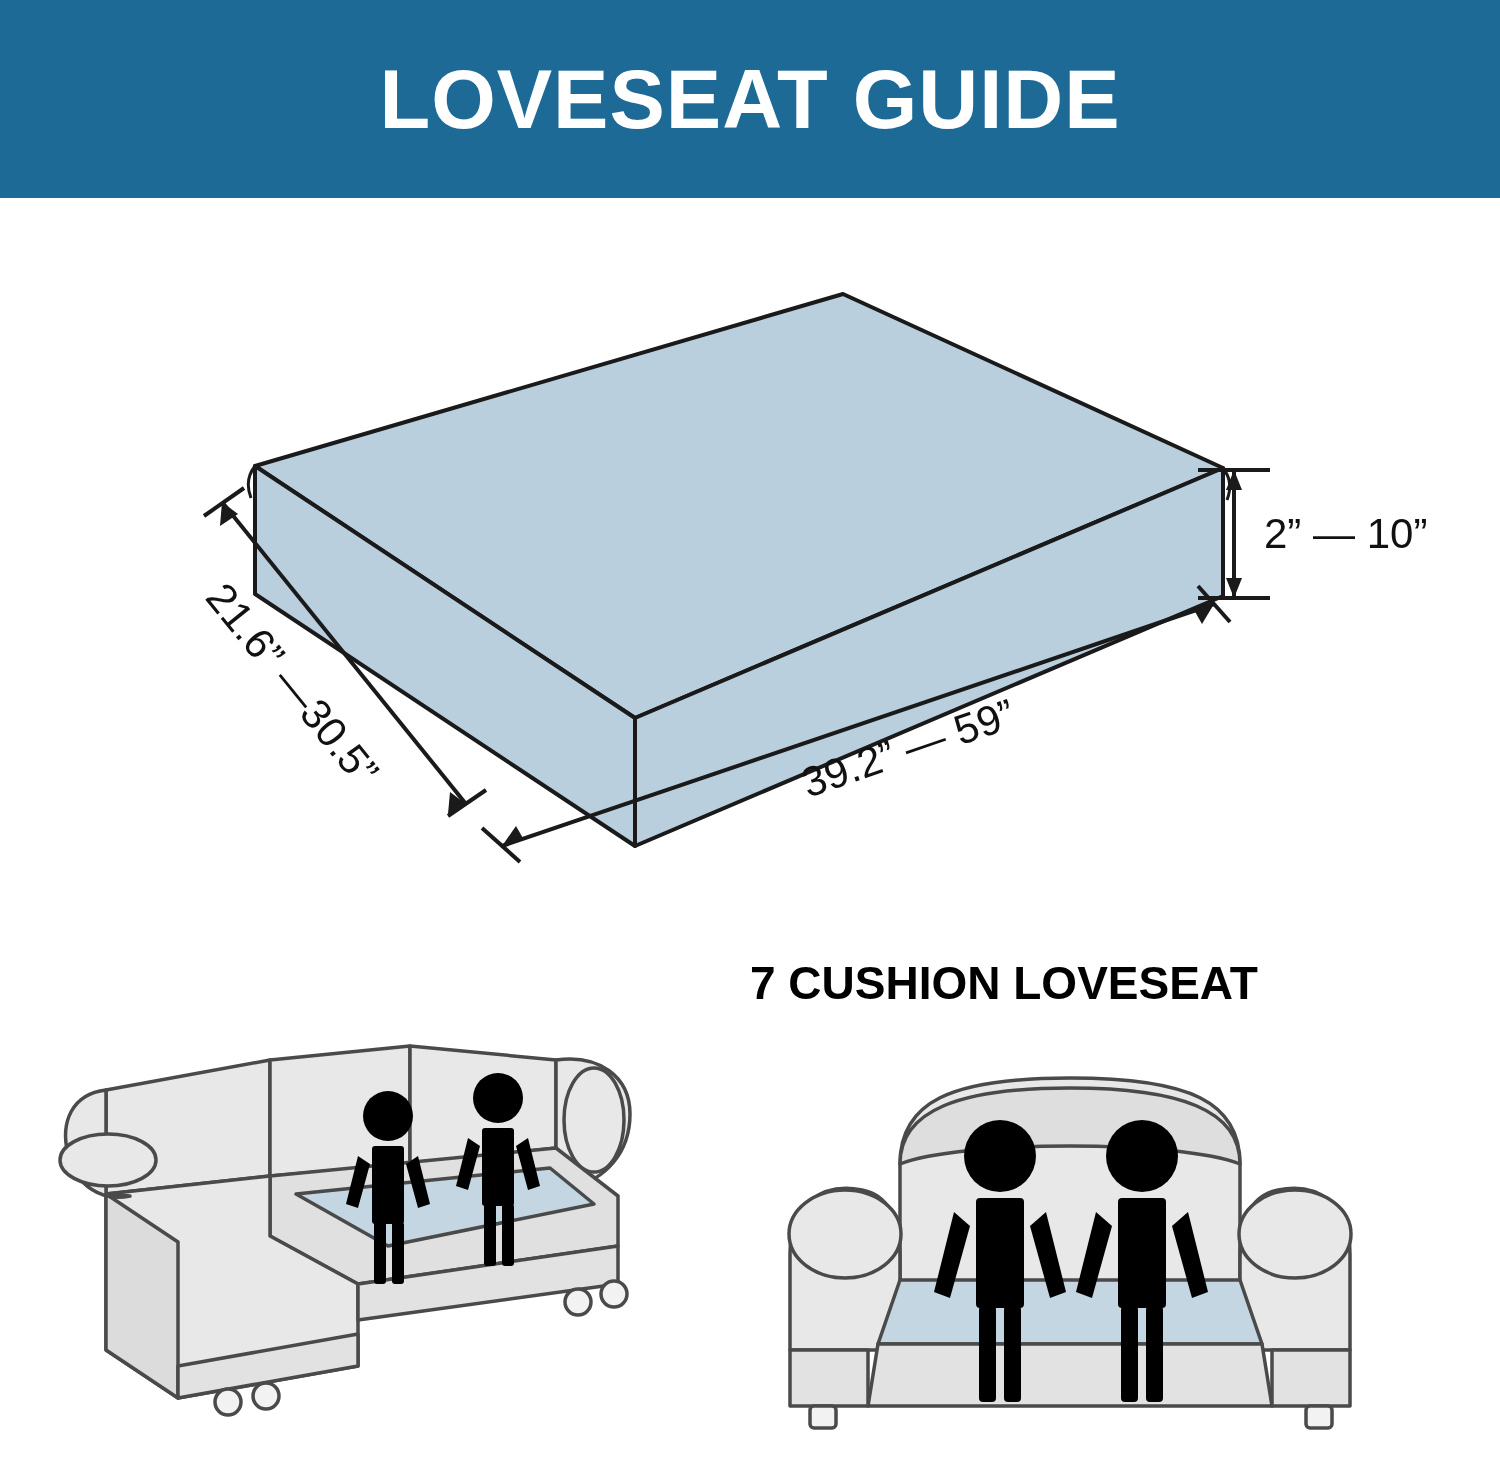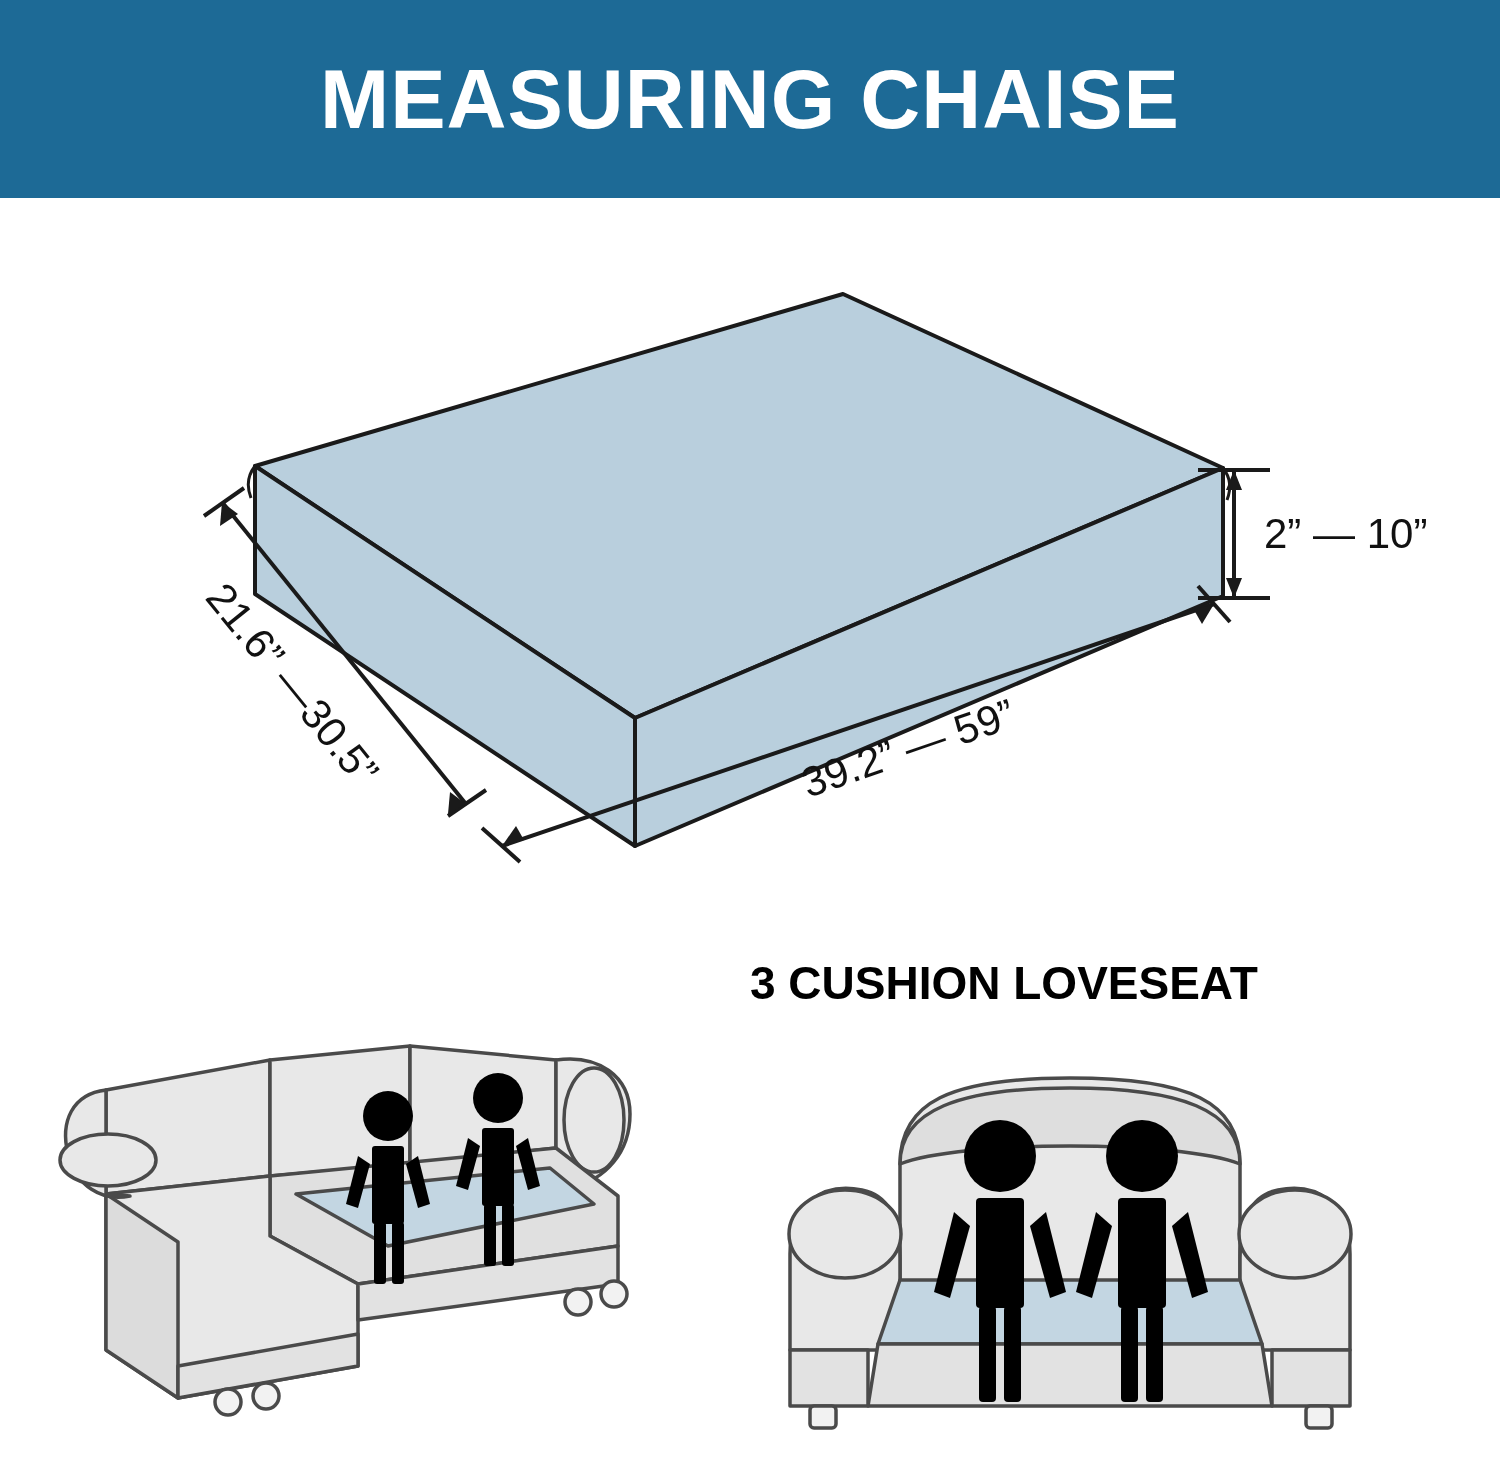--- a/index.html
+++ b/index.html
@@ -78,21 +78,21 @@
   .panel-title .chaise { color: #c6c6c6; }
 
   .sofa-wrap {
     margin-top: 38px;
   }
 </style>
 </head>
 <body>
 
 <div class="header">
-  <div class="header-title">MEASURING CHAISE</div>
+  <div class="header-title">LOVESEAT GUIDE</div>
 </div>
 
 <div class="cushion-area">
   <svg class="cushion-svg" width="1500" height="760" viewBox="0 0 1500 760">
 
     <path d="M247 268 L835 96 L1215 270 L627 520 Z" fill="#b9cfdd" stroke="#1a1a1a" stroke-width="4" stroke-linejoin="round"></path>
 
     <path d="M247 268 L627 520 L627 648 L247 396 Z" fill="#b9cfdd" stroke="#1a1a1a" stroke-width="4" stroke-linejoin="round"></path>
 
     <path d="M627 520 L1215 270 L1215 398 L627 648 Z" fill="#b9cfdd" stroke="#1a1a1a" stroke-width="4" stroke-linejoin="round"></path>
@@ -180,21 +180,21 @@
           <path d="M470 140 L482 188 L470 192 L458 148 Z"></path>
           <rect x="426" y="206" width="12" height="62" rx="3"></rect>
           <rect x="444" y="206" width="12" height="62" rx="3"></rect>
         </g>
       </svg>
     </div>
   </div>
 
   <div class="panel panel-right">
     <div class="panel-title">
-      <span>3 CUSHION LOVESEAT</span>
+      <span>7 CUSHION LOVESEAT</span>
     </div>
 
     <div class="sofa-wrap">
       <svg width="640" height="420" viewBox="0 0 640 420">
         <g stroke="#4a4a4a" stroke-width="3.5" stroke-linejoin="round" fill="#e8e8e8">
 
           <path d="M150 120 C 150 58 200 34 320 34 C 440 34 490 58 490 120 L490 250 L150 250 Z"></path>
 
           <path d="M150 120 C 150 66 210 44 320 44 C 430 44 490 66 490 120
                    C 430 96 210 96 150 120 Z" fill="#dedede"></path>

